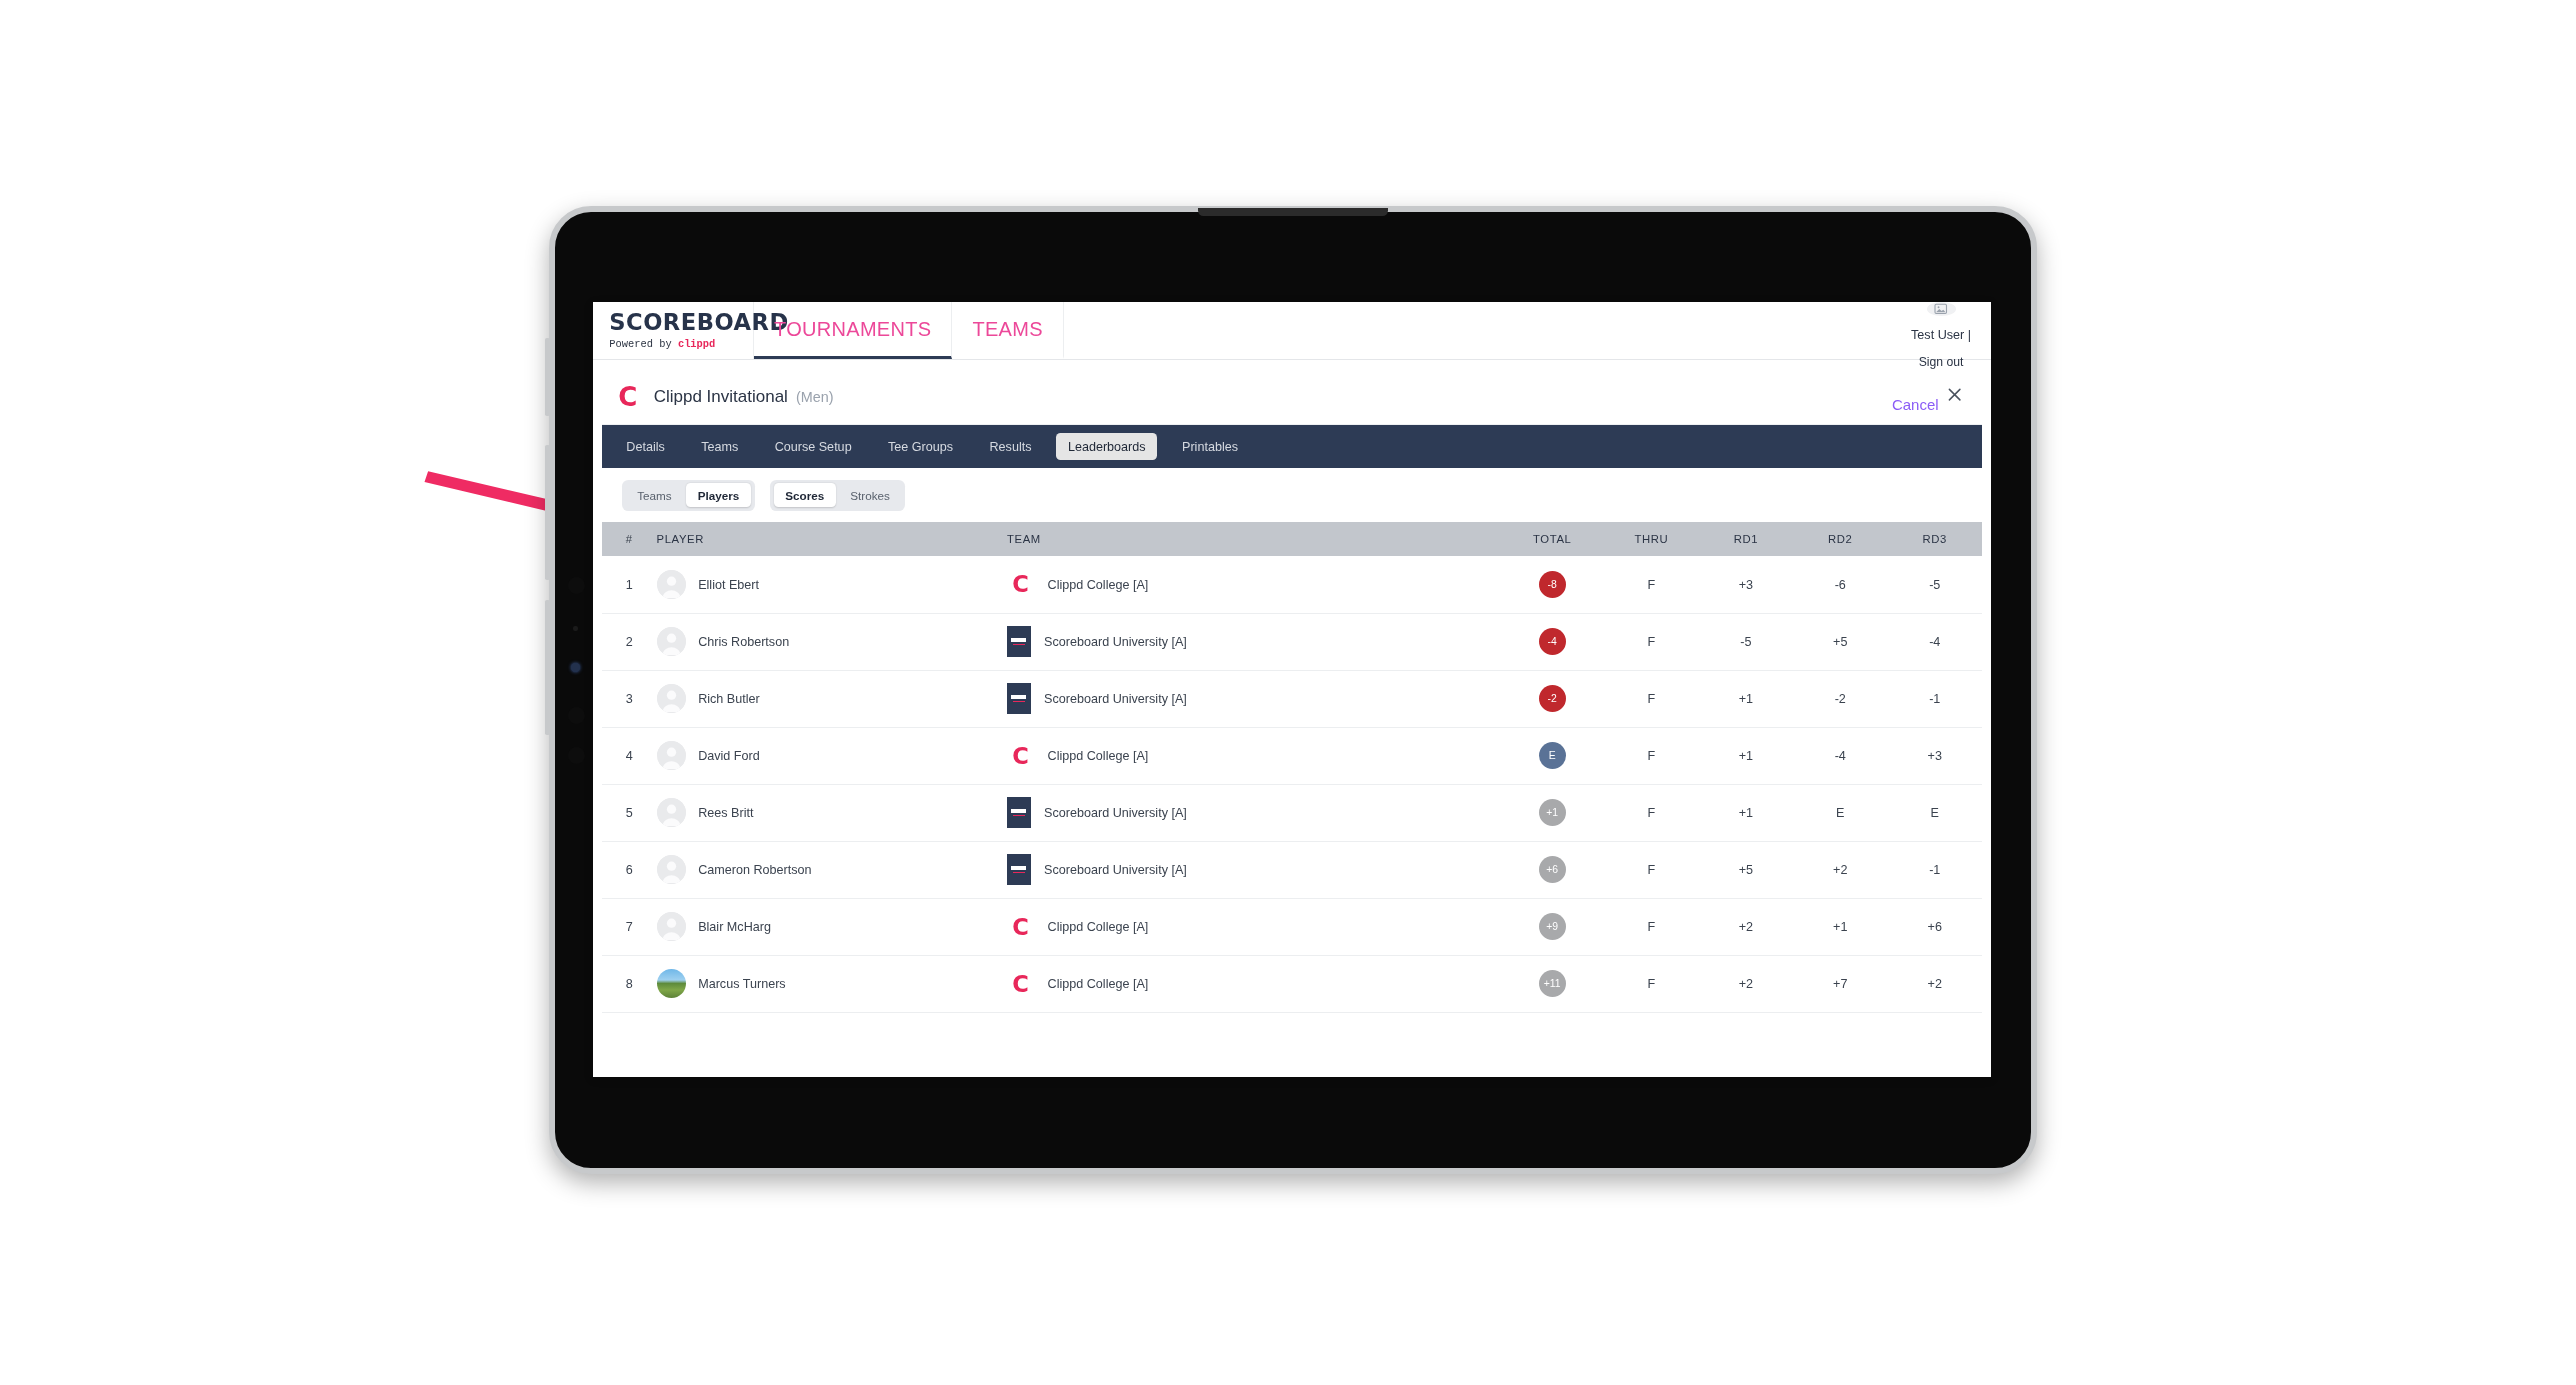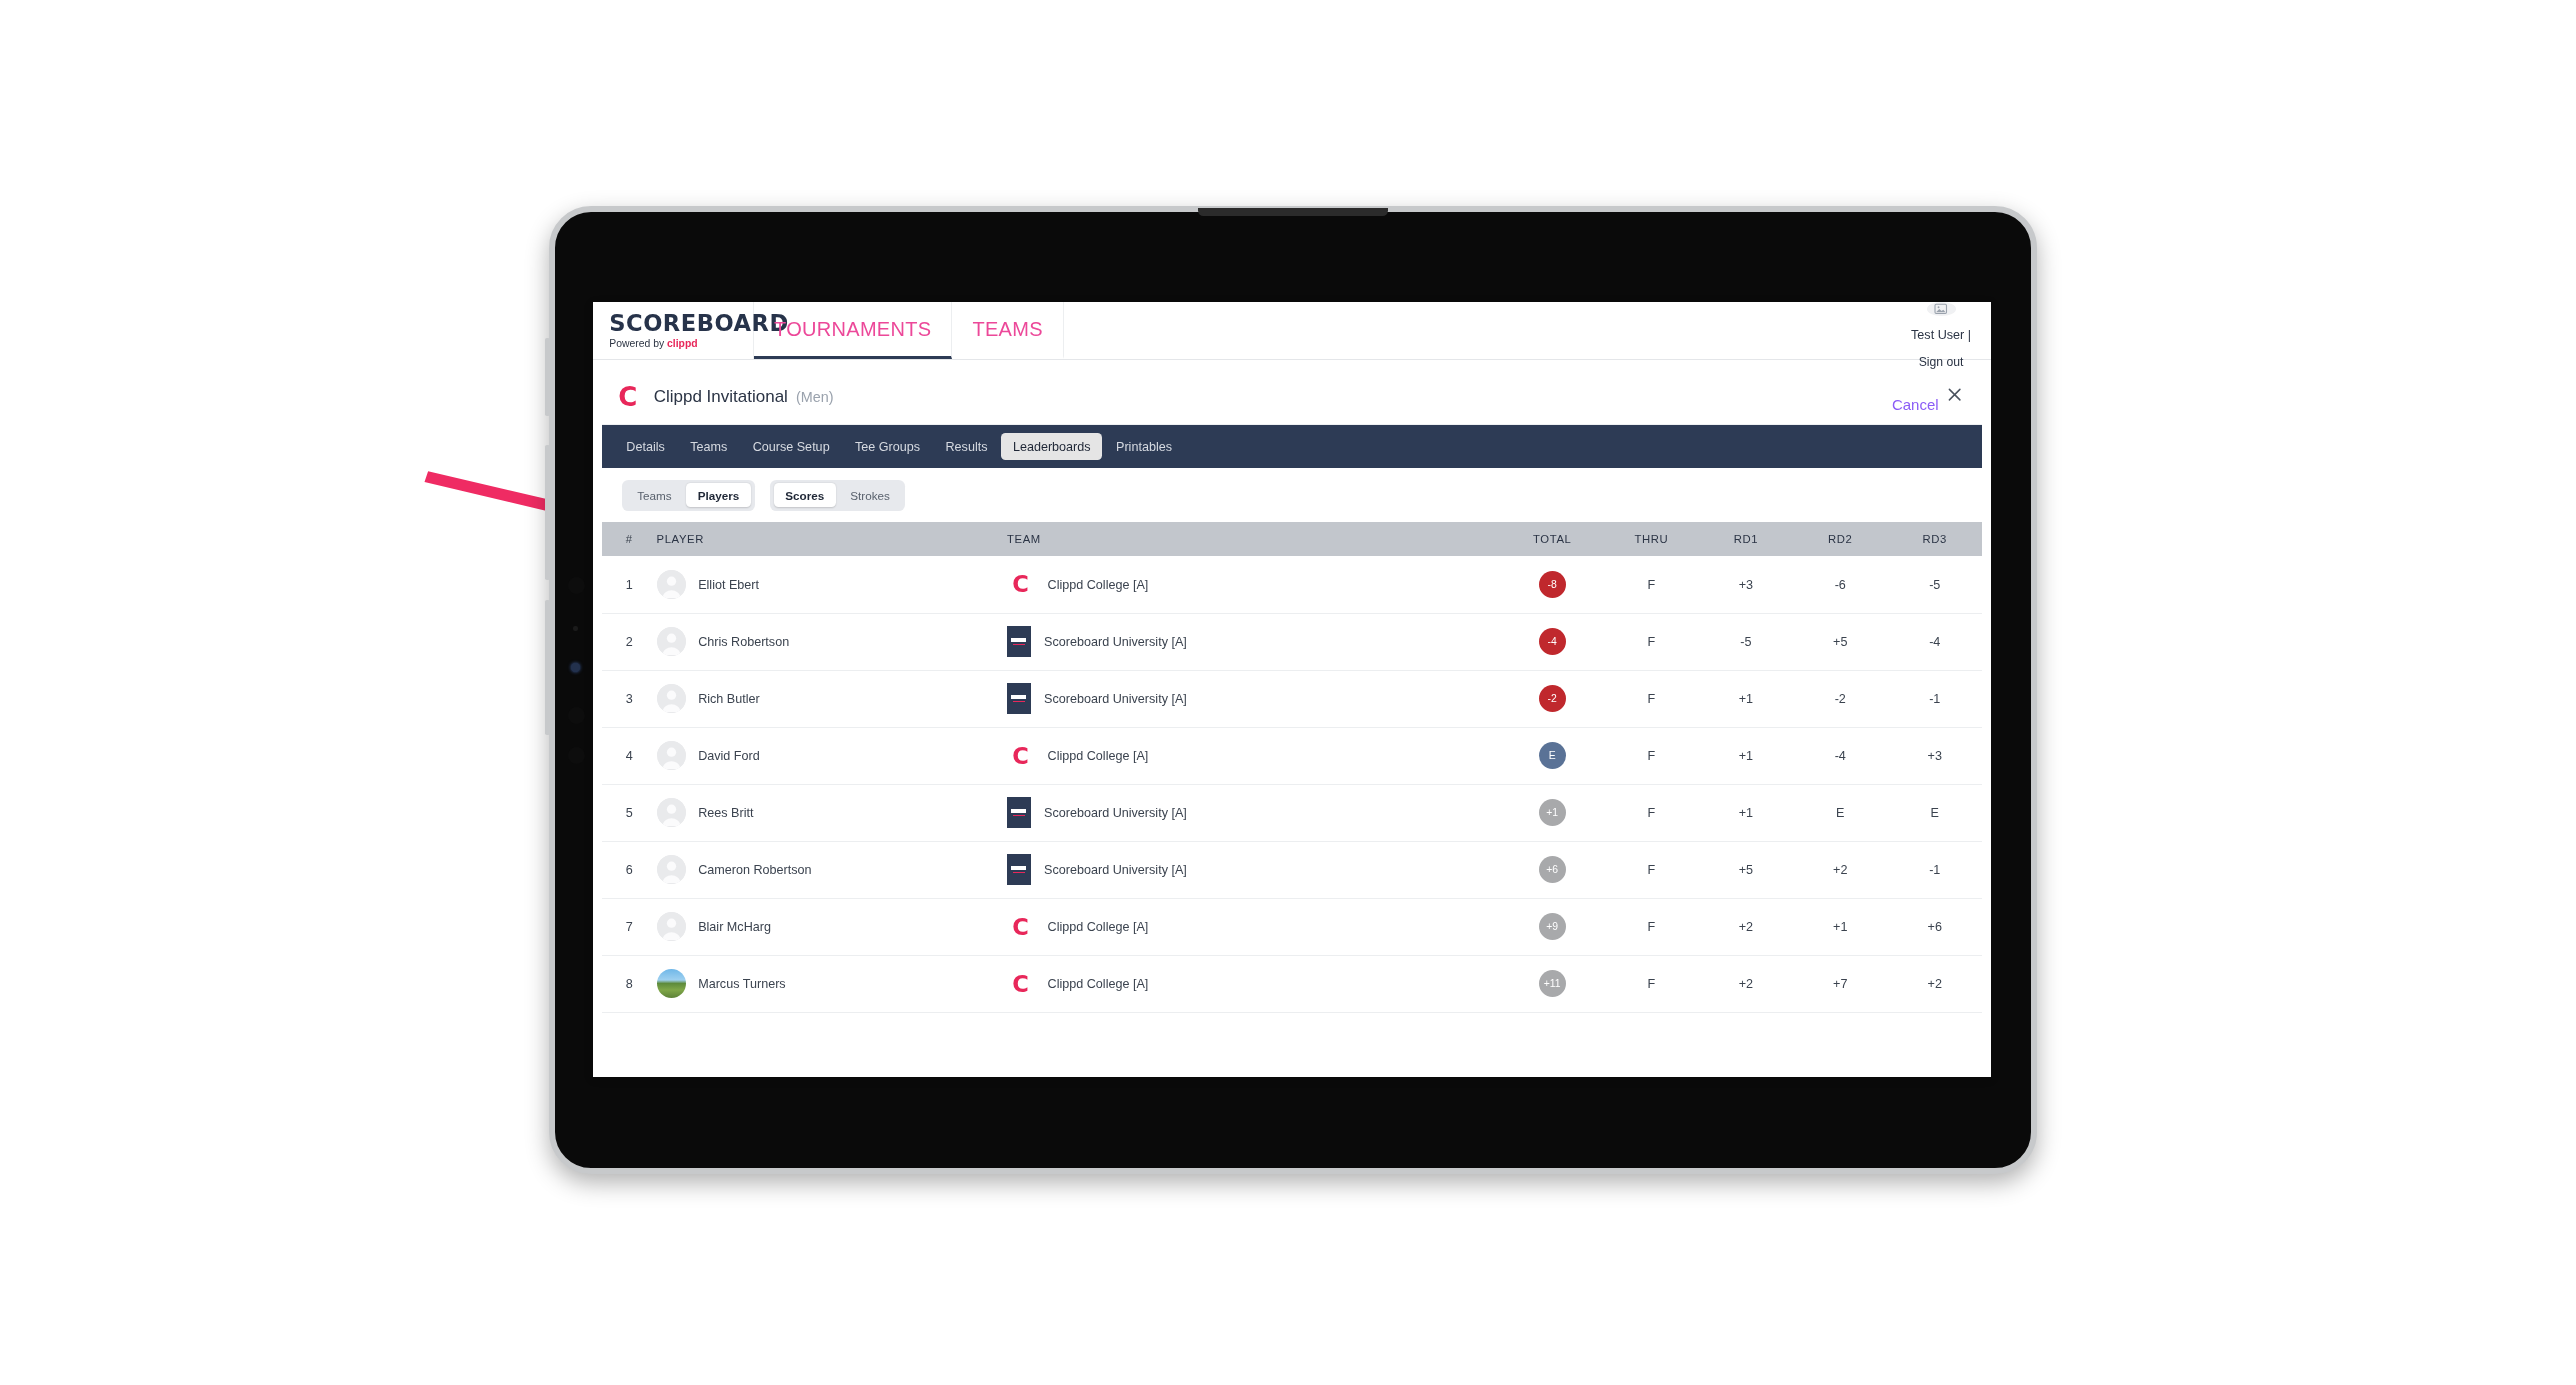--- a/index.html
+++ b/index.html
@@ -73,21 +73,21 @@
   }
   #brand {
     width: 161px; display:flex; flex-direction:column; justify-content:center;
     padding-left: 16.3px; border-right: 0.9px solid #eceef0;
   }
   #brand-title {
     font-family: "DejaVu Sans", sans-serif;
     font-size: 22.6px; font-weight: 700; color:#27334a;
     letter-spacing: 0.5px; line-height: 1;
   }
-  #brand-sub { font-size: 10.4px; color:#2c3443; margin-top: 3.6px; }
+  #brand-sub { font-size: 10.4px; color:#2c3443; margin-top: 3.6px; font-family: Liberation Mono, monospace; }
   #brand-sub .kw { color:#e8275a; font-weight:700; }
   .topnav-item {
     display:flex; align-items:center; padding: 0 20px;
     font-size: 20px; color:#ec4899; letter-spacing: 0.3px;
     border-bottom: 3.6px solid transparent;
     border-right: 0.9px solid #eceef0;
     cursor: pointer;
   }
   .topnav-item.active { border-bottom-color:#2d3b55; font-weight: 400; }
   #topbar-right {
@@ -111,21 +111,21 @@
     font-size: 26px; font-weight:700; color:#e8275a; line-height:1; margin-right: 16.3px;
   }
   #tourn-name { font-size: 17px; color:#2b3445; }
   #tourn-gender { font-size: 14.4px; color:#9aa2ad; margin-left: 8.1px; }
   #cancel-wrap { margin-left:auto; display:flex; align-items:center; gap:8.1px; cursor:pointer; }
   #cancel-label { font-size: 15px; color:#8b5cf6;margin-top:15px; }
 
   
   #subnav {
     background:#2d3b55; height: 43px; display:flex; align-items:center;
-    padding: 0 12.6px; gap: 2px; margin: 0 9px;
+    padding: 0 12.6px; gap: 13px; margin: 0 9px;
   }
   .subnav-item {
     font-size: 12.6px; color:#d6dae1; padding: 6.3px 11.7px; border-radius: 4.5px; cursor:pointer;
   }
   .subnav-item.active {
     background:#e5e5e5; color:#1f2736; font-weight: 500;
   }
 
   
   #toggles { display:flex; align-items:center; gap: 15.3px; padding: 11.7px 9px 11.7px 20px; background:#fff; margin: 0 9px;}

